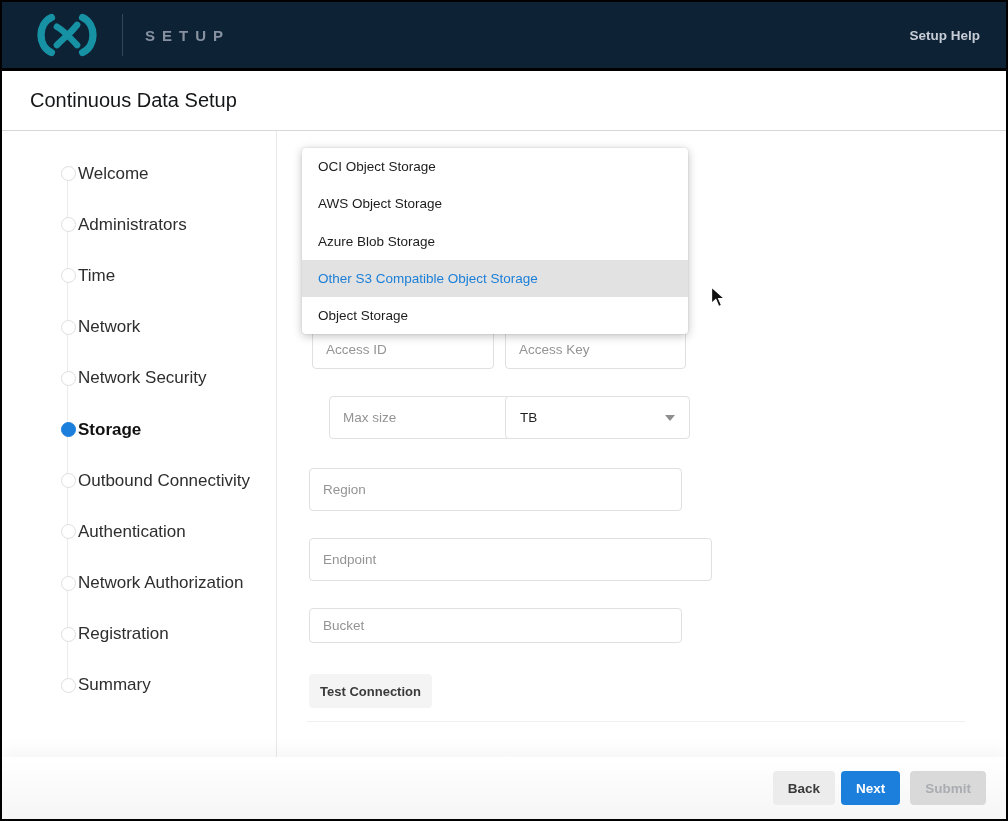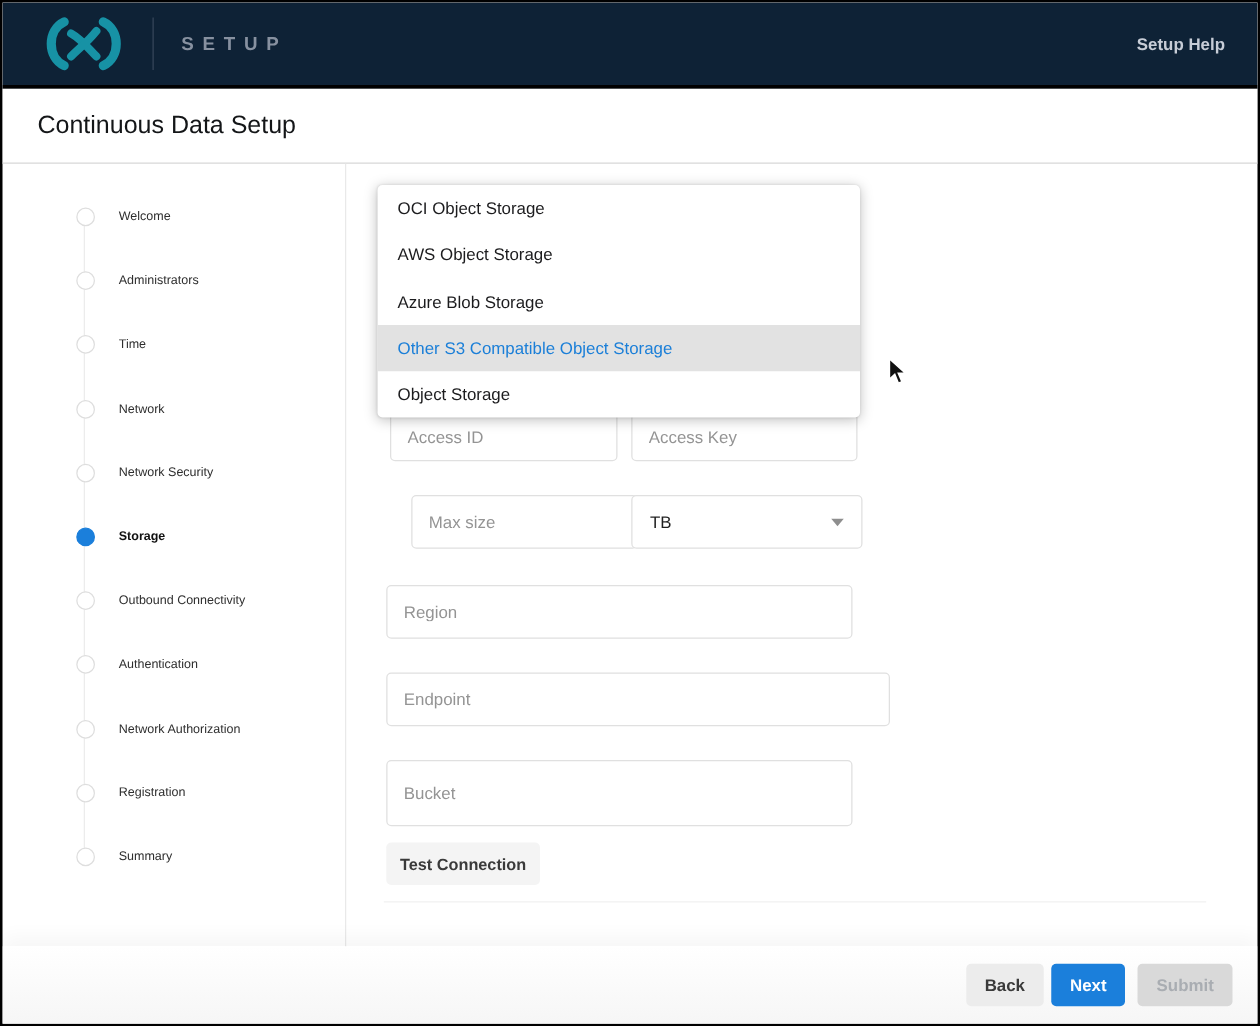--- a/index.html
+++ b/index.html
@@ -30,41 +30,41 @@
   
   .vdivider { position:absolute; left:274px; top:129px; width:1px; height:628px; background:#e9e9e9; }
   .step-line { position:absolute; left:65px; top:173px; width:1px; height:511px; background:#ececec; }
   .stepper { position:absolute; left:59px; top:146px; width:215px; }
   .step { height:51.2px; display:flex; align-items:center; cursor:pointer; }
   .dot {
     width:13px; height:13px; border-radius:50%; background:#fff;
     border:1px solid #dedede; flex:0 0 auto; position:relative; z-index:2;
   }
   .step.active .dot { background:var(--accent-blue,#1b7fdb); border-color:var(--accent-blue,#1b7fdb); }
-  .step-label { margin-left:19px; font-size:10px; color:#2e2e2e; }
+  .step-label { margin-left:2px; font-size:17px; color:#2e2e2e; }
   .step.active .step-label { font-weight:bold; color:#111; }
   
   .fld {
     position:absolute; box-sizing:border-box; background:#fff;
     border:1px solid #e0e0e0; border-radius:4px; padding:0 13px;
     font-family:"Liberation Sans", sans-serif; font-size:13.5px; color:#333; outline:none;
   }
   .fld::placeholder { color:#949494; opacity:1; }
   .f-access-id  { left:310px; top:328px; width:182px; height:39px; }
   .f-access-key { left:503px; top:328px; width:181px; height:39px; }
   .f-max-size   { left:307px; top:394px; width:181px; height:43px;margin-left:20px; }
   .f-unit {
     left:503px; top:394px; width:185px; height:43px;
     display:flex; align-items:center; justify-content:space-between;
     padding:0 14px; cursor:pointer; color:#1f1f1f;
   }
   .caret-down { width:0; height:0; border-left:5px solid transparent; border-right:5px solid transparent; border-top:6px solid #8e8e8e; }
   .f-region   { left:307px; top:466px; width:373px; height:43px; }
   .f-endpoint { left:307px; top:536px; width:403px; height:43px; }
-  .f-bucket   { left:307px; top:606px; width:373px; height:53px; }
+  .f-bucket   { left:307px; top:606px; width:373px; height:35px; }
   .test-btn {
     position:absolute; left:307px; top:672px; width:123px; height:34px;
     background:#f4f4f4; border:none; border-radius:4px;
     font-family:"Liberation Sans", sans-serif; font-size:13px; font-weight:bold; color:#3a3a3a; cursor:pointer;
   }
   .hr-divider { position:absolute; left:305px; top:719px; width:658px; height:1px; background:#f1f1f1; }
   
   .dropdown {
     position:absolute; left:300px; top:146px; width:386px; height:186px;
     background:#fff; border-radius:4px; z-index:10; overflow:hidden;

